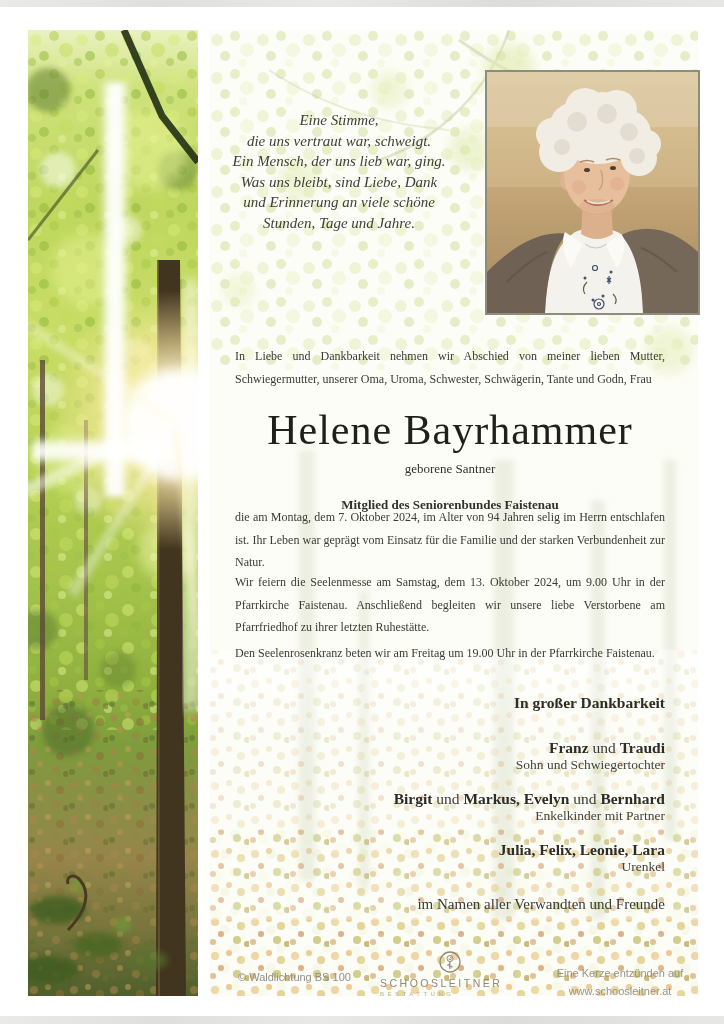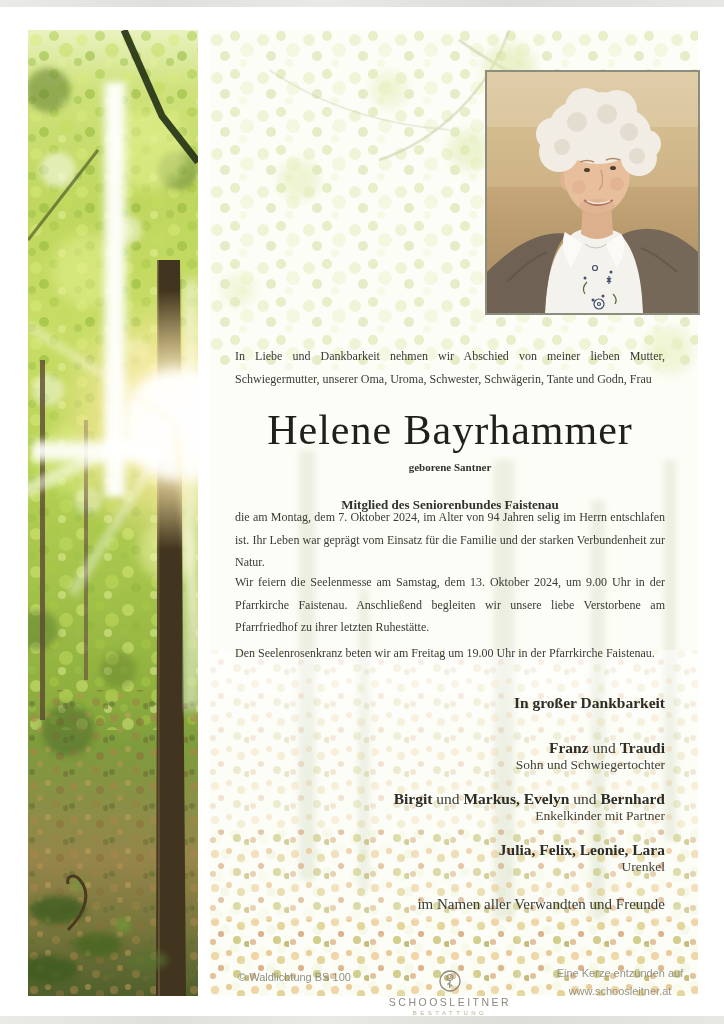--- a/index.html
+++ b/index.html
@@ -26,34 +26,34 @@
   .body-text{position:absolute;left:26px;width:430px;font-size:12px;line-height:22.5px;
         text-align:justify;color:#3b3a34;}
   .intro{top:315px;}
   .para1{top:476px;}
   .para2{top:541px;}
   .para3{top:612px;}
 
   .name{position:absolute;left:6px;top:376px;width:470px;margin:0;text-align:center;
         font-size:42px;font-weight:normal;letter-spacing:1px;color:#211f1a;}
   .maiden{position:absolute;left:26px;top:431px;width:430px;text-align:center;
-        font-weight:bold;font-size:11px;color:#33312b;}
+        font-weight:normal;font-size:13px;color:#33312b;}
   .membership{position:absolute;left:26px;top:467px;width:430px;text-align:center;
         font-weight:bold;font-size:13px;color:#33312b;}
 
   .family{position:absolute;left:26px;top:664px;width:430px;text-align:right;}
   .family-title{font-weight:bold;font-size:15.5px;color:#2e2c26;margin-bottom:27px;}
   .mourner-names{font-size:15.5px;color:#3b3a34;}
   .mourner-names .b{font-weight:bold;color:#2e2c26;}
   .mourner-relation{font-size:13.5px;margin-bottom:17px;color:#43423c;}
   .closing{margin-top:21px;font-size:15px;}
 
   .footer-credit{position:absolute;left:29px;top:941px;
         font-family:"Liberation Sans",sans-serif;font-size:11px;color:#8f8f87;}
-  .brand-block{position:absolute;left:171px;top:939px;width:140px;text-align:center;
+  .brand-block{position:absolute;left:171px;top:920px;width:140px;text-align:left;
         font-family:"Liberation Sans",sans-serif;color:#8f897c;}
   .brand-block .logo{display:block;margin:0 auto;}
   .brand-name{font-size:10.5px;letter-spacing:2.5px;margin-top:3px;}
   .brand-sub{font-size:6px;letter-spacing:3.5px;color:#bcb096;margin-top:2px;}
   .candle-block{position:absolute;left:330px;top:934px;width:162px;text-align:center;
         font-family:"Liberation Sans",sans-serif;font-size:11px;line-height:18px;
         color:#96948a;white-space:pre-line;}
 </style>
 </head>
 <body>
@@ -233,20 +233,26 @@
           <rect x="382" y="470" width="14" height="420"></rect>
         <rect x="455" y="430" width="12" height="380"></rect>
       </g>
       <rect y="620" width="489" height="346" fill="url(#litterF)" opacity=".28"></rect>
       <rect y="800" width="489" height="166" fill="url(#litterF)" opacity=".4"></rect>
       <rect y="890" width="489" height="76" fill="url(#litterF)" opacity=".45"></rect>
       <rect y="800" width="489" height="166" fill="url(#foliageF)" opacity=".15"></rect>
       <rect y="620" width="489" height="120" fill="url(#veil)"></rect>
     </svg>
 
+    <div class="poem">Eine Stimme,
+die uns vertraut war, schweigt.
+Ein Mensch, der uns lieb war, ging.
+Was uns bleibt, sind Liebe, Dank
+und Erinnerung an viele schöne
+Stunden, Tage und Jahre.</div>
 
     <div class="photo-frame">
       <svg width="211" height="241" viewBox="0 0 211 241">
         <defs>
           <linearGradient id="pBg" x1="0" y1="0" x2="0" y2="1">
             <stop offset="0" stop-color="#dcc8a2"></stop>
               <stop offset=".25" stop-color="#d2b88c"></stop>
             <stop offset=".5" stop-color="#c3a577"></stop>
               <stop offset=".75" stop-color="#b4976a"></stop>
             <stop offset="1" stop-color="#a8895e"></stop>

